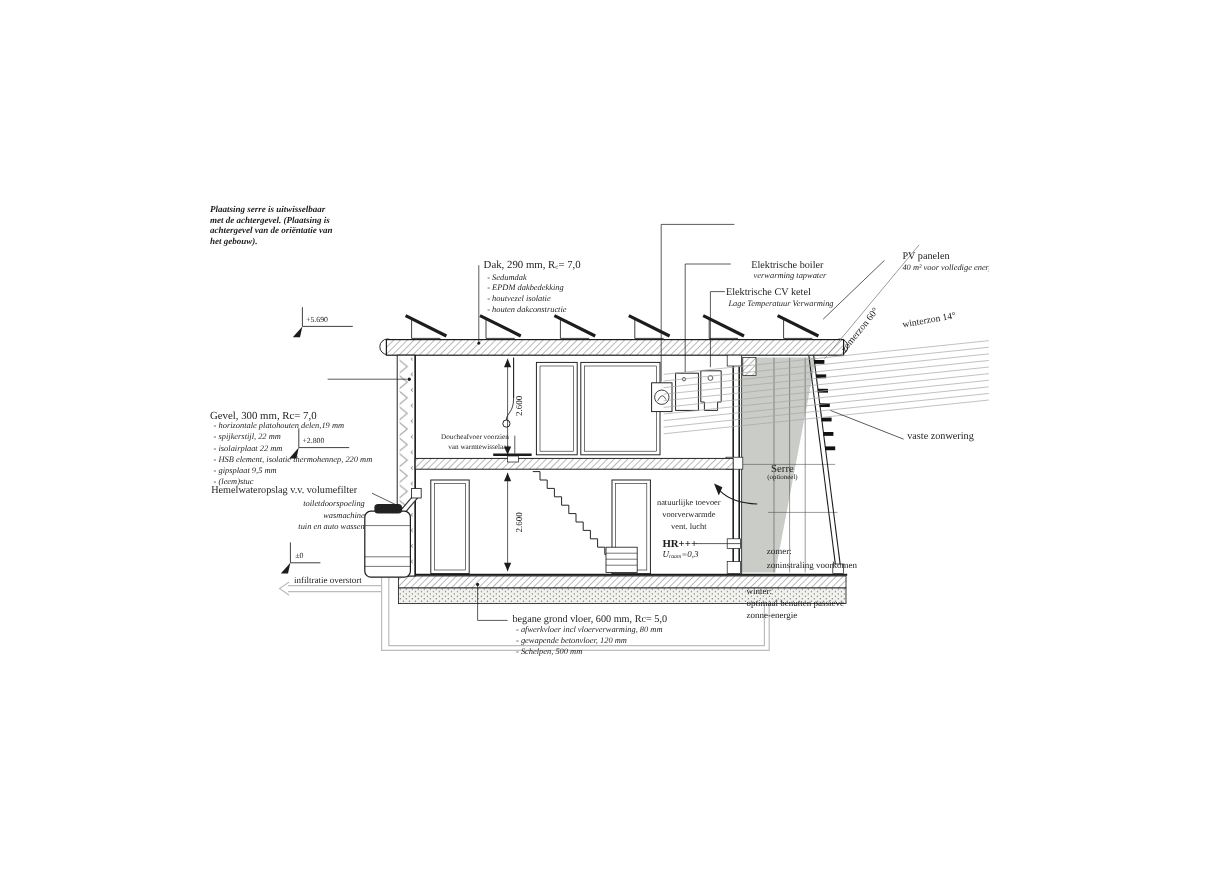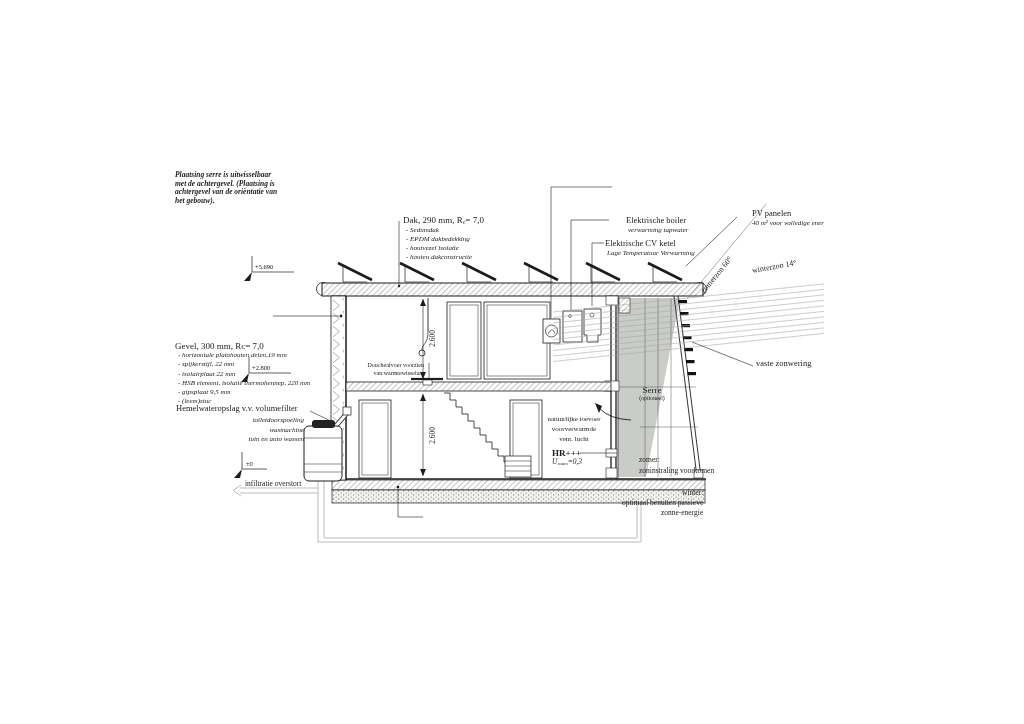--- a/index.html
+++ b/index.html
@@ -277,20 +277,28 @@
 
 <div class="lbl" style="left:176px;top:404px;">
   <div class="t85">Hemelwateropslag v.v. volumefilter</div>
 </div>
 <div class="lbl t7 it right" style="left:204px;top:416px;width:100px;line-height:1.38;">
   <div>toiletdoorspoeling</div>
   <div>wasmachine</div>
   <div>tuin en auto wassen</div>
 </div>
 
+<div class="lbl" style="left:427px;top:511px;">
+  <div class="t85">begane grond vloer, 600 mm, Rc= 5,0</div>
+  <div class="t7 it" style="padding-left:3px;line-height:1.3;">
+    <div>- afwerkvloer incl vloerverwarming, 80 mm</div>
+    <div>- gewapende betonvloer, 120 mm</div>
+    <div>- Schelpen, 500 mm</div>
+  </div>
+</div>
 
 <div class="lbl t6 right" style="left:352px;top:362px;width:72px;line-height:1.3;">
   <div>Doucheafvoer voorzien</div>
   <div>van warmtewisselaar</div>
 </div>
 
 <div class="lbl t85" style="left:756px;top:359px;">vaste zonwering</div>
 
 <div class="lbl center" style="left:634px;top:385px;width:36px;">
   <div class="t9">Serre</div>
@@ -306,21 +314,21 @@
 <div class="lbl" style="left:552px;top:448px;">
   <div class="t9 bd">HR+++</div>
   <div class="t75 it"><span>U</span><span class="sub">raam</span><span>=0,3</span></div>
 </div>
 
 <div class="lbl t75" style="left:639px;top:455px;line-height:1.45;">
   <div>zomer:</div>
   <div>zoninstraling voorkomen</div>
 </div>
 
-<div class="lbl t75" style="left:622px;top:488px;line-height:1.35;text-align:right;">
+<div class="lbl t75" style="left:622px;top:488px;line-height:1.35;">
   <div>winter:</div>
   <div>optimaal benutten passieve</div>
   <div>zonne-energie</div>
 </div>
 
 <div class="lbl t75" style="left:245px;top:480px;">infiltratie overstort</div>
 
 <div class="lbl" style="left:706px;top:286px;width:80px;font-size:8px;transform:rotate(-51deg);transform-origin:0 100%;">zomerzon 60°</div>
 <div class="lbl" style="left:752px;top:266px;width:70px;font-size:8px;transform:rotate(-10deg);transform-origin:0 50%;">winterzon 14°</div>
 

